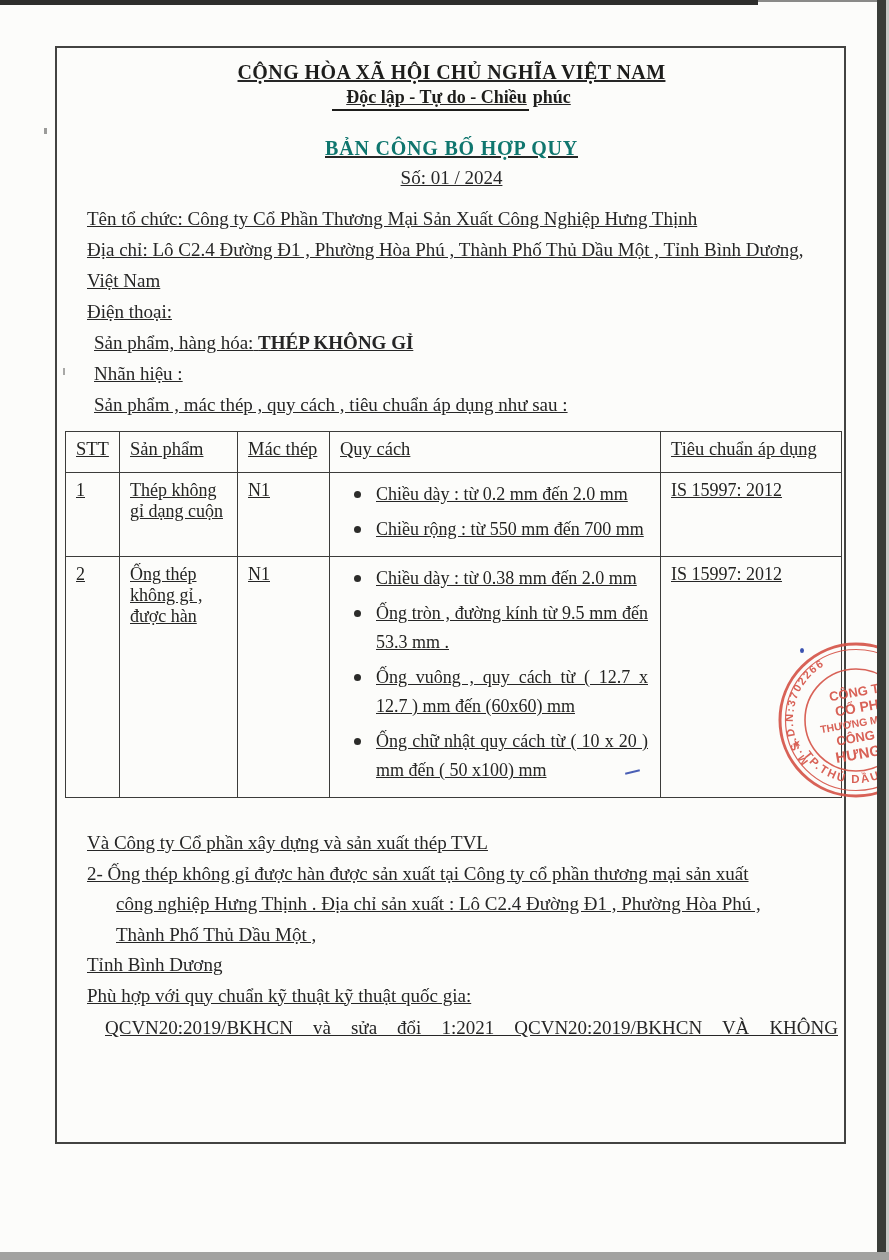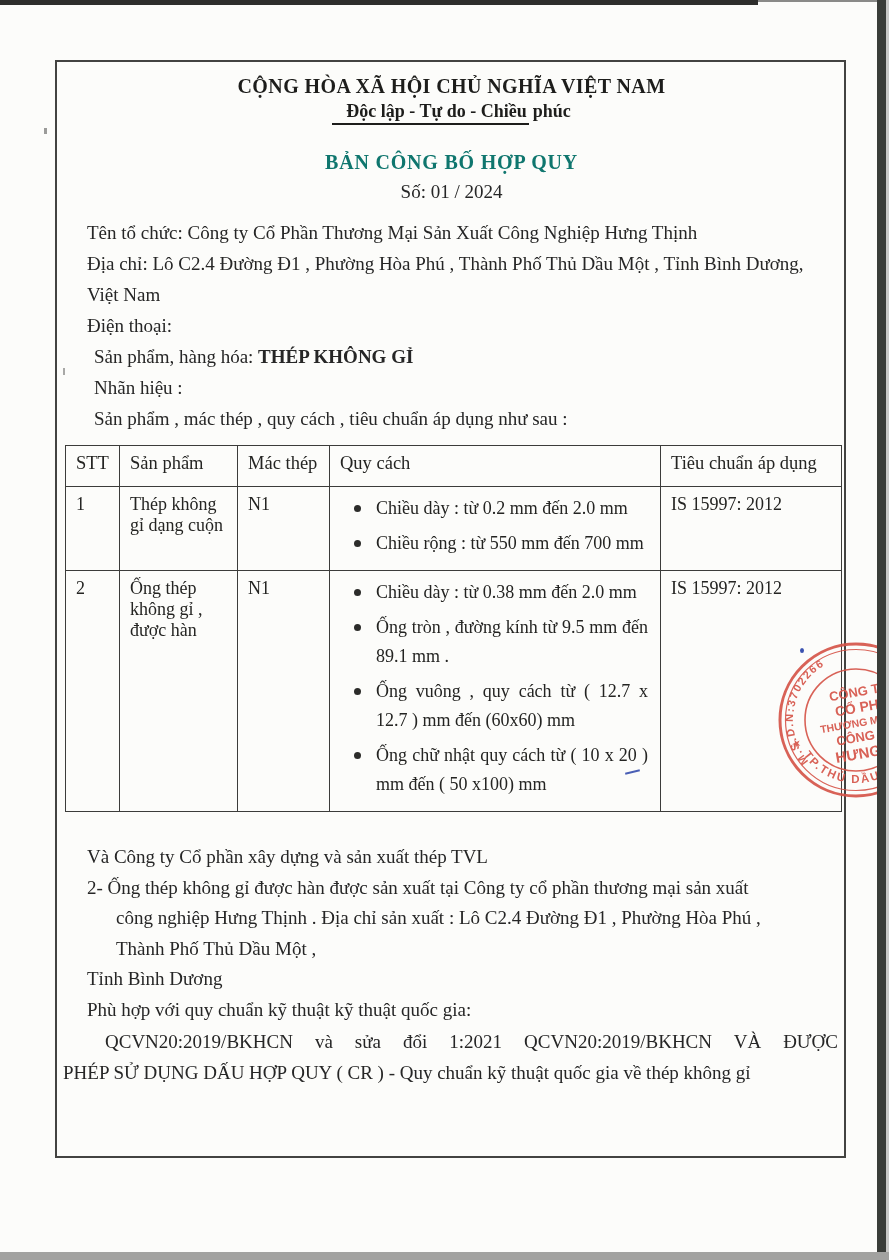--- a/index.html
+++ b/index.html
@@ -6,22 +6,22 @@
   body{background:#e9e9e9;}
   .page{position:relative;width:889px;height:1260px;background:#fcfcfa;overflow:hidden;
         font-family:"Liberation Serif","DejaVu Serif",serif;color:#262626;}
   
   .scan-top{position:absolute;left:0;top:0;width:758px;height:5px;background:#2e2e2c;z-index:9;}
   .scan-top-light{position:absolute;left:0;top:0;width:889px;height:2px;background:#8a8a88;z-index:8;}
   .scan-right{position:absolute;right:3px;top:0;width:9px;height:1260px;background:#3a3d39;z-index:9;}
   .scan-right-edge{position:absolute;right:0;top:0;width:3px;height:1260px;background:#c9c9c7;z-index:9;}
   .scan-bottom{position:absolute;left:0;bottom:0;width:889px;height:8px;background:#a2a2a0;z-index:9;}
   
-  .doc-box{position:absolute;left:55px;top:60px;width:787px;height:1094px;border:2px solid #434341;
-           background:transparent;overflow:hidden;z-index:1;}
+  .doc-box{position:absolute;left:55px;top:46px;width:787px;height:1094px;border:2px solid #434341;
+           background:transparent;overflow:hidden;z-index:1;text-decoration:underline;}
   .content{padding:0 28px 0 30px;}
   .center{text-align:center;}
   .nat-title{margin-top:13px;font-size:20px;font-weight:bold;color:#1d1d1b;letter-spacing:0.4px;}
   .motto{margin-top:3px;font-size:18px;font-weight:bold;color:#1d1d1b;}
   .motto .u{border-bottom:2.5px solid #1d1d1b;padding:0 2px 2px 14px;}
   .motto .tail{padding-left:4px;}
   .doc-title{margin-top:29px;font-size:20px;font-weight:bold;letter-spacing:0.8px;color:#0f766e;}
   .doc-no{margin-top:7px;font-size:19px;}
   .body-block{margin-top:14px;font-size:19px;line-height:31px;}
   .body-block p{margin:0;}
@@ -117,42 +117,41 @@
           </td>
           <td>IS 15997: 2012</td>
         </tr>
         <tr>
           <td class="c">2</td>
           <td class="just">Ống thép không gỉ , được hàn</td>
           <td class="c">N1</td>
           <td>
             <ul class="specs">
               <li>Chiều dày : từ 0.38 mm đến 2.0 mm</li>
-              <li>Ống tròn , đường kính từ 9.5 mm đến 89.1 mm .</li>
+              <li>Ống tròn , đường kính từ 9.5 mm đến 53.3 mm .</li>
               <li>Ống vuông , quy cách từ ( 12.7 x 12.7 ) mm đến (60x60) mm</li>
               <li>Ống chữ nhật quy cách từ ( 10 x 20 ) mm đến ( 50 x100) mm</li>
             </ul>
           </td>
           <td>IS 15997: 2012</td>
         </tr>
       </tbody>
         </table>
 
       <div class="notes">
         <div>Và Công ty Cổ phần xây dựng và sản xuất thép TVL</div>
         <div>2-  Ống thép không gỉ được hàn được sản xuất tại Công ty cổ phần thương mại sản xuất</div>
         <div class="note-cont">công nghiệp Hưng Thịnh . Địa chỉ sản xuất : Lô C2.4 Đường Đ1 , Phường Hòa Phú ,</div>
         <div class="note-cont">Thành Phố Thủ Dầu Một ,</div>
         <div>Tỉnh Bình Dương</div>
         <div>Phù hợp với quy chuẩn kỹ thuật kỹ thuật quốc gia:</div>
       </div>
 
       <div class="conformity">
-        <div class="conf-l1">QCVN20:2019/BKHCN và sửa đổi 1:2021 QCVN20:2019/BKHCN VÀ ĐƯỢC</div>
-        <div class="conf-l2">PHÉP SỬ DỤNG DẤU HỢP QUY ( CR ) -  Quy chuẩn kỹ thuật quốc gia về thép không gỉ</div>
+        <div class="conf-l1">QCVN20:2019/BKHCN và sửa đổi 1:2021 QCVN20:2019/BKHCN VÀ KHÔNG</div>
       </div>
 
     </div>
   </div>
 
   <svg class="stamp" viewBox="0 0 200 200" font-family="Liberation Sans, sans-serif">
     <g stroke="#d6554a" fill="none">
       <circle cx="100" cy="100" r="76" stroke-width="3"></circle>
       <circle cx="100" cy="100" r="70.5" stroke-width="1.2"></circle>
       <circle cx="100" cy="100" r="51" stroke-width="1.6"></circle>

